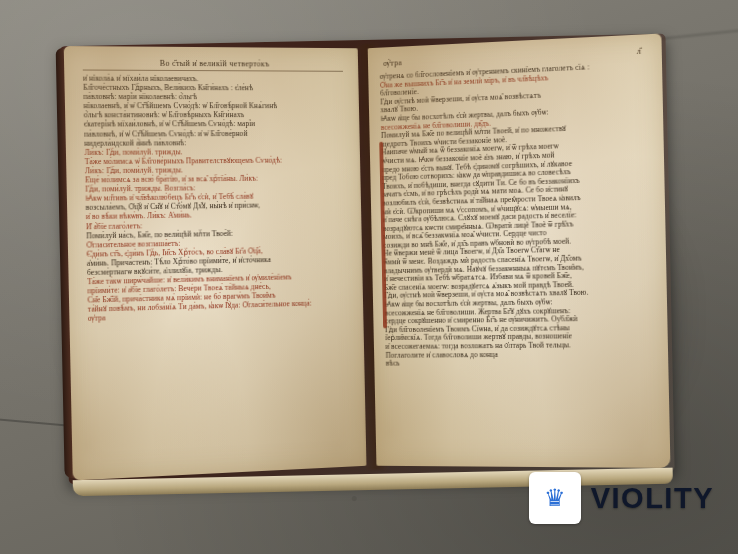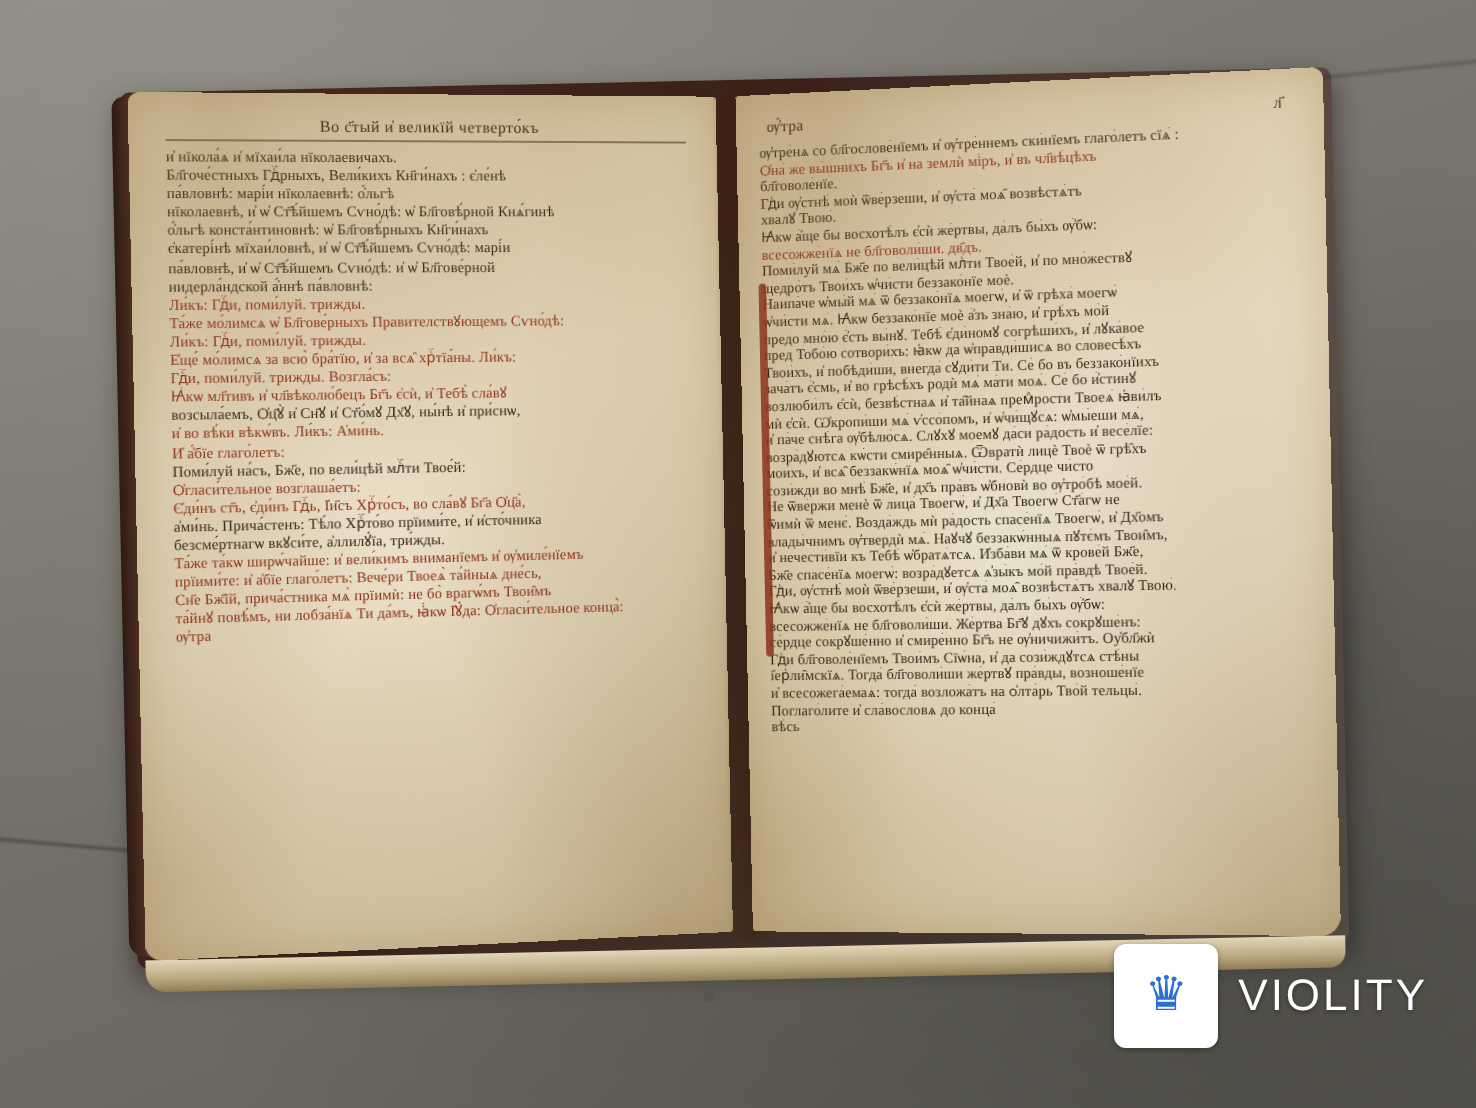--- a/index.html
+++ b/index.html
@@ -234,24 +234,24 @@
     justify-content: center;
     box-shadow: 0 1px 3px rgba(0,0,0,0.3);
   }
   .wm-crown {
     font-size: 24px;
     color: #2b6fd6;
     line-height: 1;
   }
   .wm-text {
     font-family: "Liberation Sans", sans-serif;
-    font-size: 22px;
+    font-size: 29px;
     letter-spacing: 1.5px;
-    color: #ffffff;
-    font-weight: 400;
+    color: #0f172a;
+    font-weight: 700;
     text-shadow: 0 1px 2px rgba(0,0,0,0.35);
   }
 </style>
 </head>
 <body>
 
 <div class="scene">
   <div class="floor"></div>
   <div class="floor-crack"></div>
   <div class="floor-crack2"></div>

